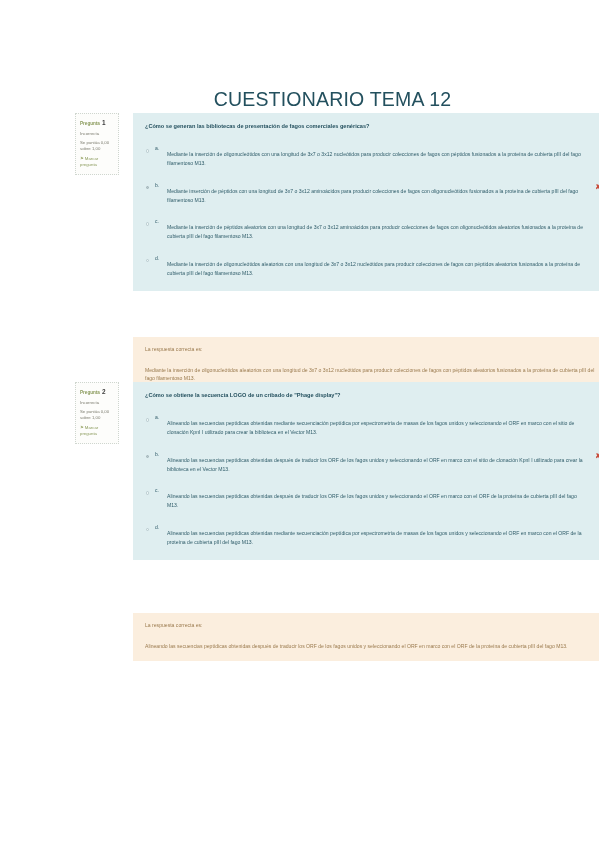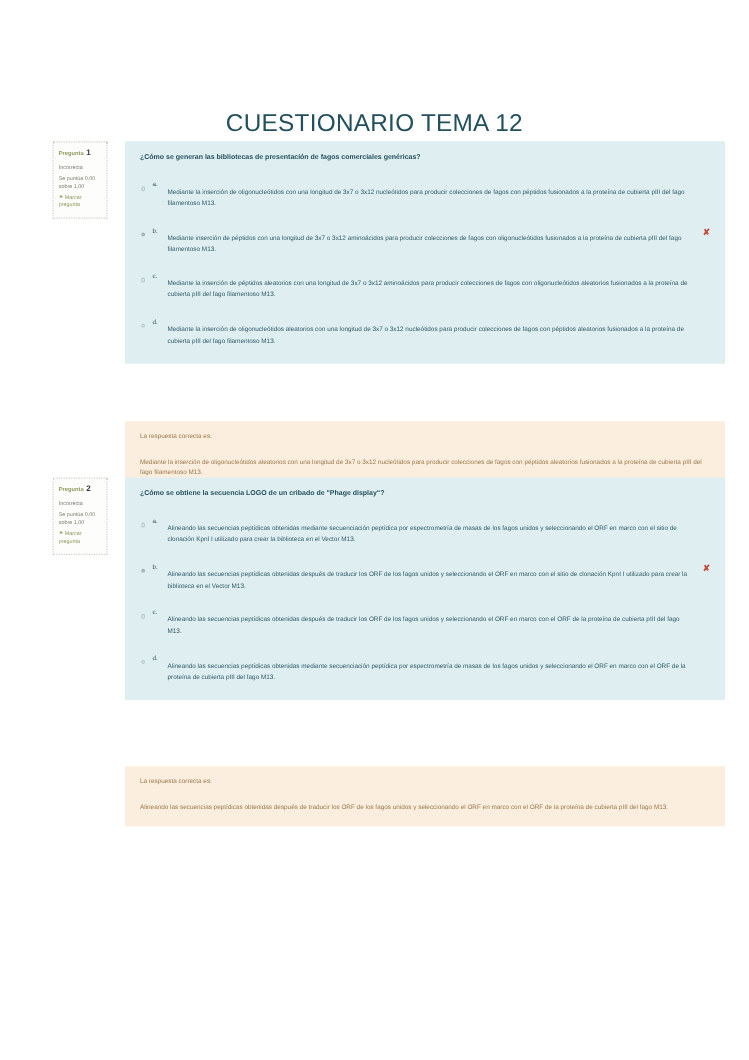--- a/index.html
+++ b/index.html
@@ -13,20 +13,21 @@
     font-family: "Liberation Sans", sans-serif;
     color: #3c3c3c;
     position: relative;
     overflow: hidden;
   }
   .page {
     width: 530px;
     height: 848px;
     position: relative;
     background: #fff;
+    margin-left: 33px;
   }
 
   
   .doc-title {
     position: absolute;
     top: 88px;
     left: 0;
     width: 599px;
     text-align: center;
     font-size: 19.5px;

